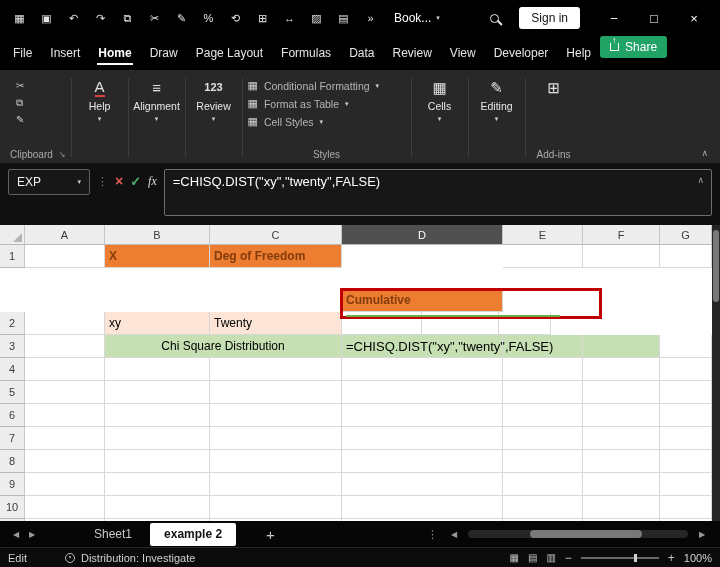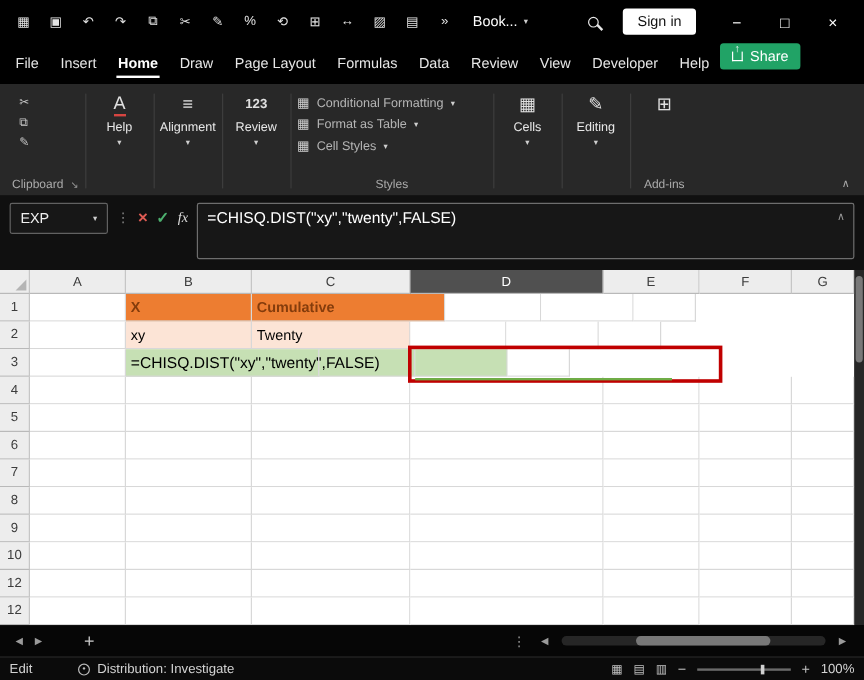--- a/index.html
+++ b/index.html
@@ -314,37 +314,39 @@
           <div class="gcell ghead" style="width: 132px;">C</div>
           <div class="gcell ghead sel" style="width: 161px;">D</div>
           <div class="gcell ghead" style="width: 80px;">E</div>
           <div class="gcell ghead" style="width: 77px;">F</div>
           <div class="gcell ghead" style="width: 52px;">G</div>
         </div>
         <div class="grow">
           <div class="gcell rowhead" style="width: 25px;">1</div>
           <div class="gcell" style="width: 80px;"></div>
           <div class="gcell f-orange" style="width: 105px;">X</div>
-          <div class="gcell f-orange" style="width: 161px;">Cumulative</div>
+          <div class="gcell f-orange" style="width: 132px;">Deg of Freedom</div>
+          <div class="gcell f-orange" style="width: 161px; margin-top: 44px;">Cumulative</div>
           <div class="gcell" style="width: 80px;"></div>
           <div class="gcell" style="width: 77px;"></div>
           <div class="gcell" style="width: 52px;"></div>
         </div>
         <div class="grow">
           <div class="gcell rowhead" style="width: 25px;">2</div>
           <div class="gcell" style="width: 80px;"></div>
           <div class="gcell f-peach" style="width: 105px;">xy</div>
           <div class="gcell f-peach" style="width: 132px;">Twenty</div>
           <div class="gcell" style="width: 80px;"></div>
           <div class="gcell" style="width: 77px;"></div>
           <div class="gcell" style="width: 52px;"></div>
         </div>
         <div class="grow">
           <div class="gcell rowhead" style="width: 25px;">3</div>
           <div class="gcell" style="width: 80px;"></div>
+          <div class="gcell f-green center" style="width: 237px;">Chi Square Distribution</div>
           <div class="gcell f-green edit" style="width: 161px;">=CHISQ.DIST("xy","twenty",FALSE)</div>
           <div class="gcell f-green" style="width: 80px;"></div>
           <div class="gcell f-green" style="width: 77px;"></div>
           <div class="gcell" style="width: 52px;"></div>
         </div>
         <div class="grow">
           <div class="gcell rowhead" style="width: 25px;">4</div>
           <div class="gcell" style="width: 80px;"></div>
           <div class="gcell" style="width: 105px;"></div>
           <div class="gcell" style="width: 132px;"></div>
@@ -437,20 +439,24 @@
     <div class="anno-box"></div>
     <div class="anno-underline"></div>
   </div>
   <div class="vscroll">
     <div class="vthumb"></div>
   </div>
 
   <div class="tabbar">
     <span class="tab-nav">◀</span>
     <span class="tab-nav">▶</span>
+    <div class="sheettabs">
+        <div class="sheettab">Sheet1</div>
+        <div class="sheettab active">example 2</div>
+      </div>
     <span class="addsheet">+</span>
     <span class="tab-dots">⋮</span>
     <div class="hscroll-wrap">
       <span class="tab-nav">◀</span>
       <div class="hscroll">
         <div class="hthumb"></div>
       </div>
       <span class="tab-nav">▶</span>
     </div>
   </div>

